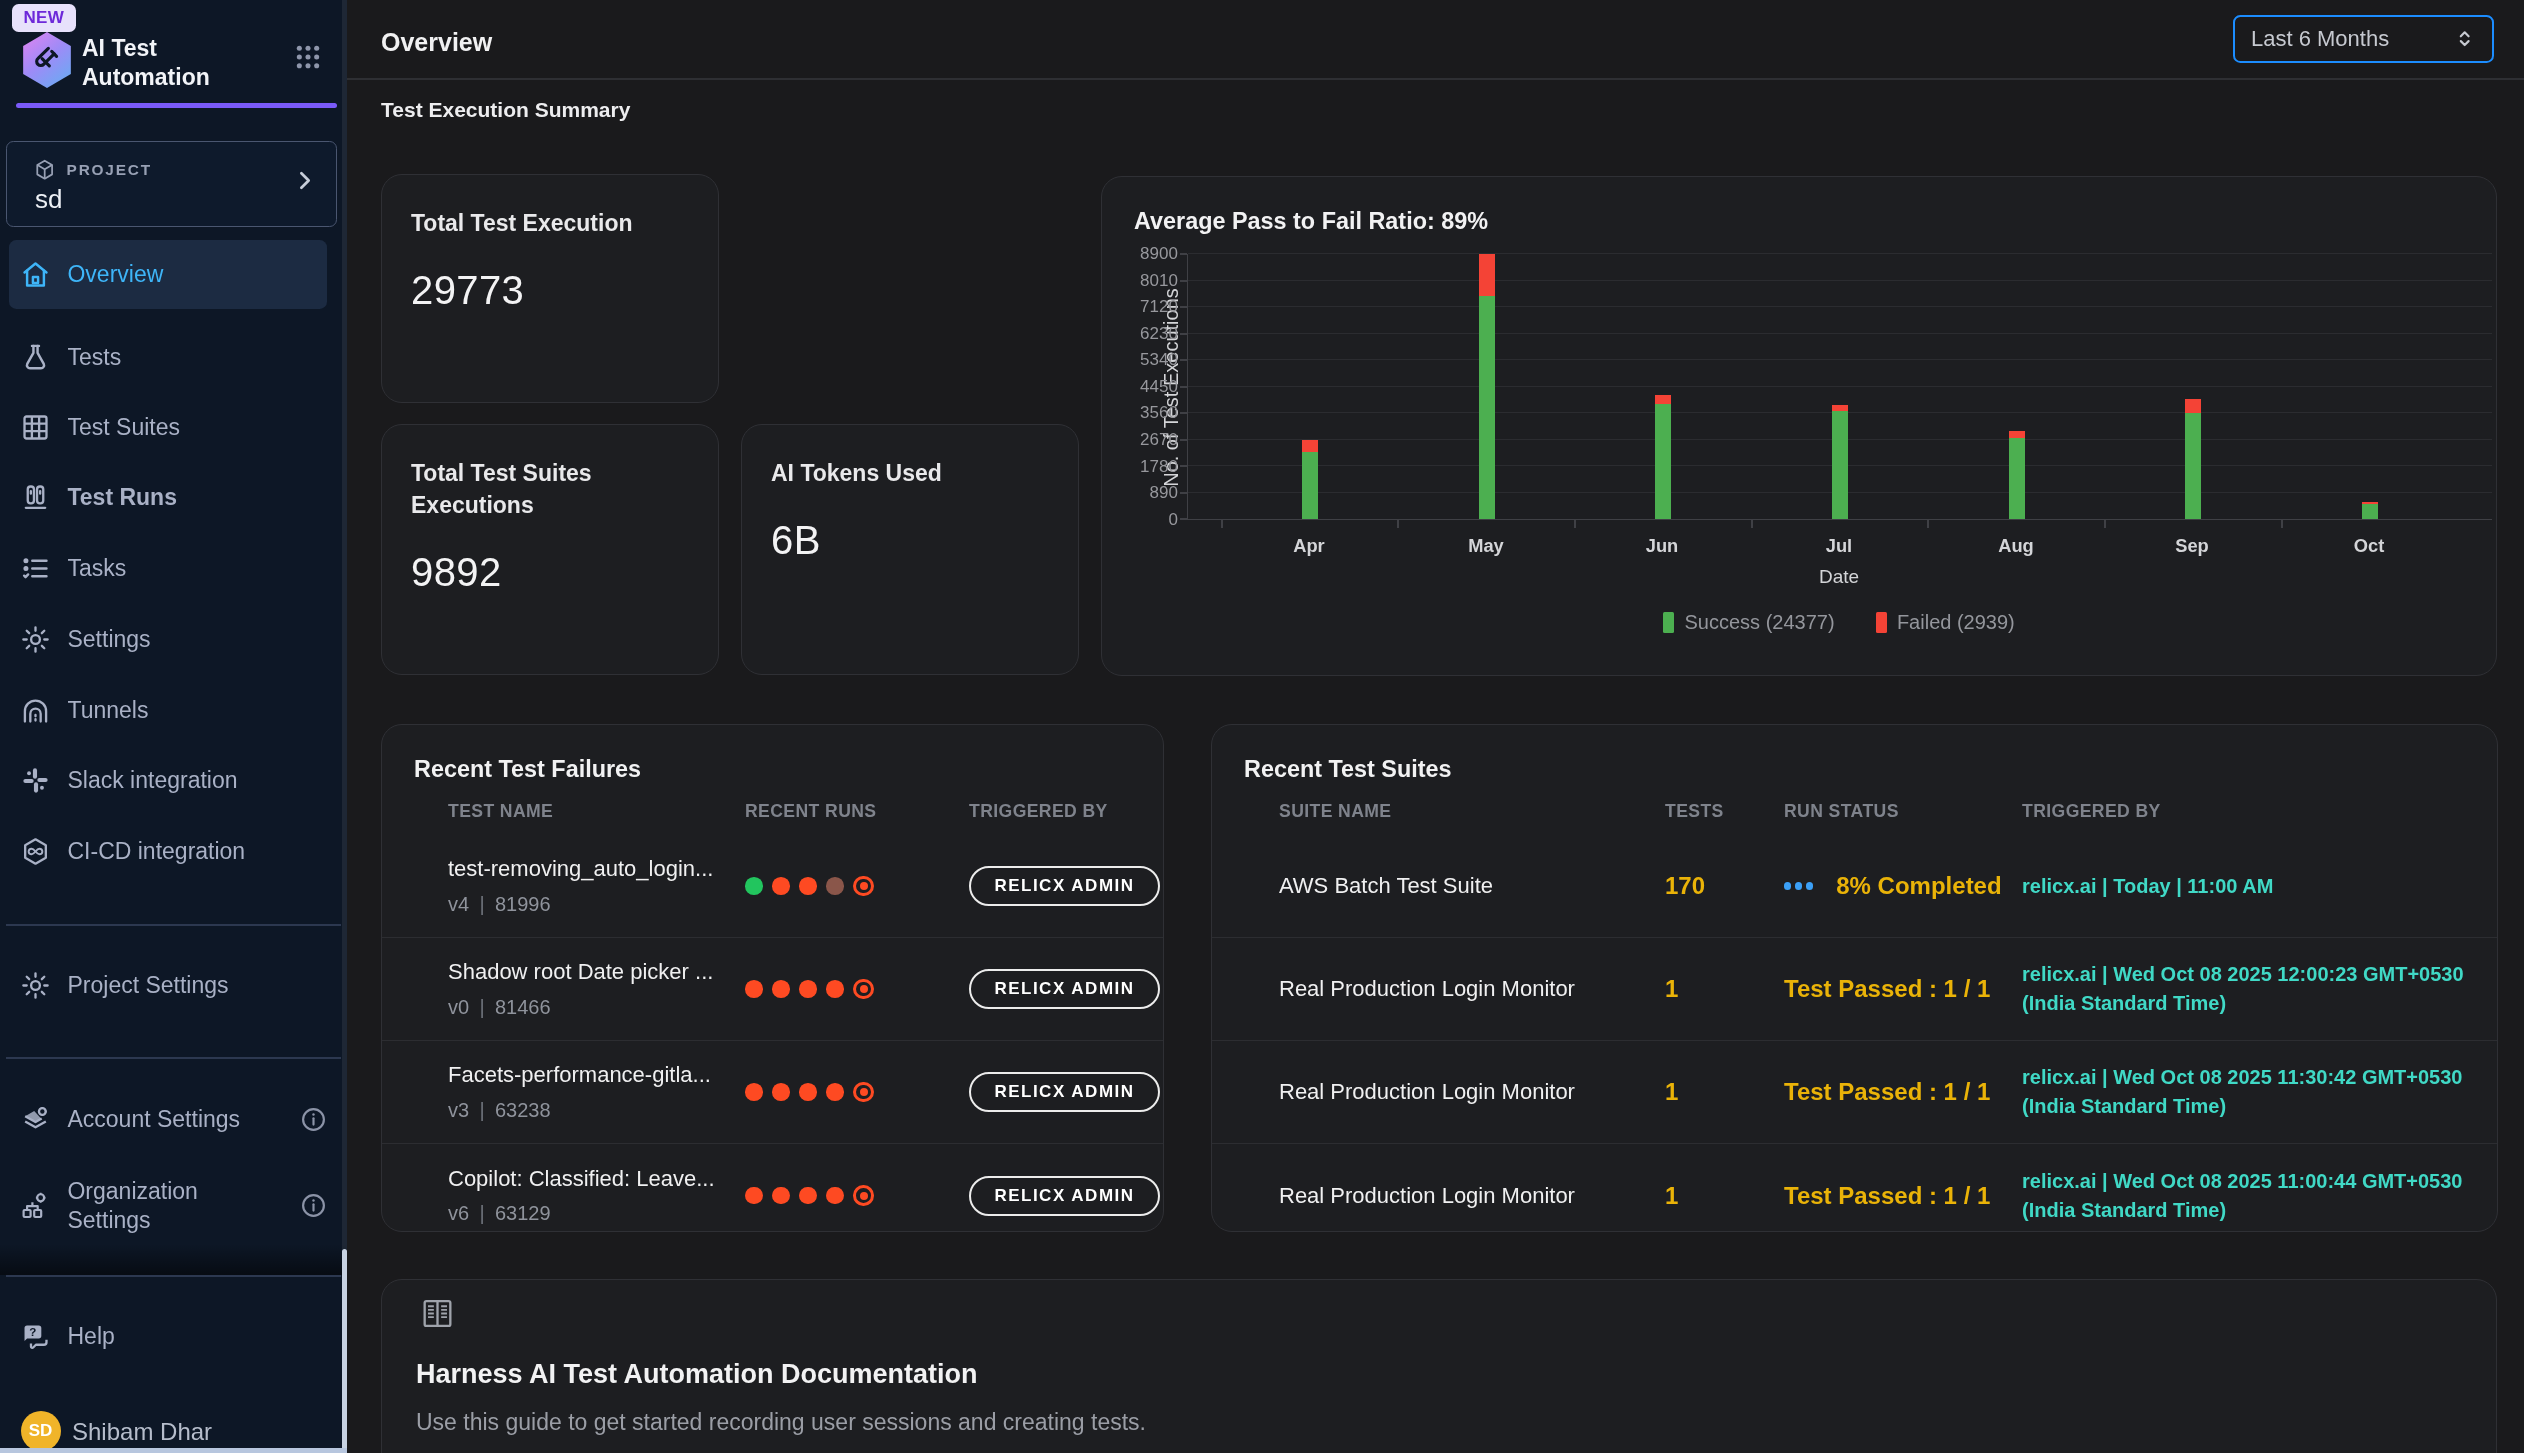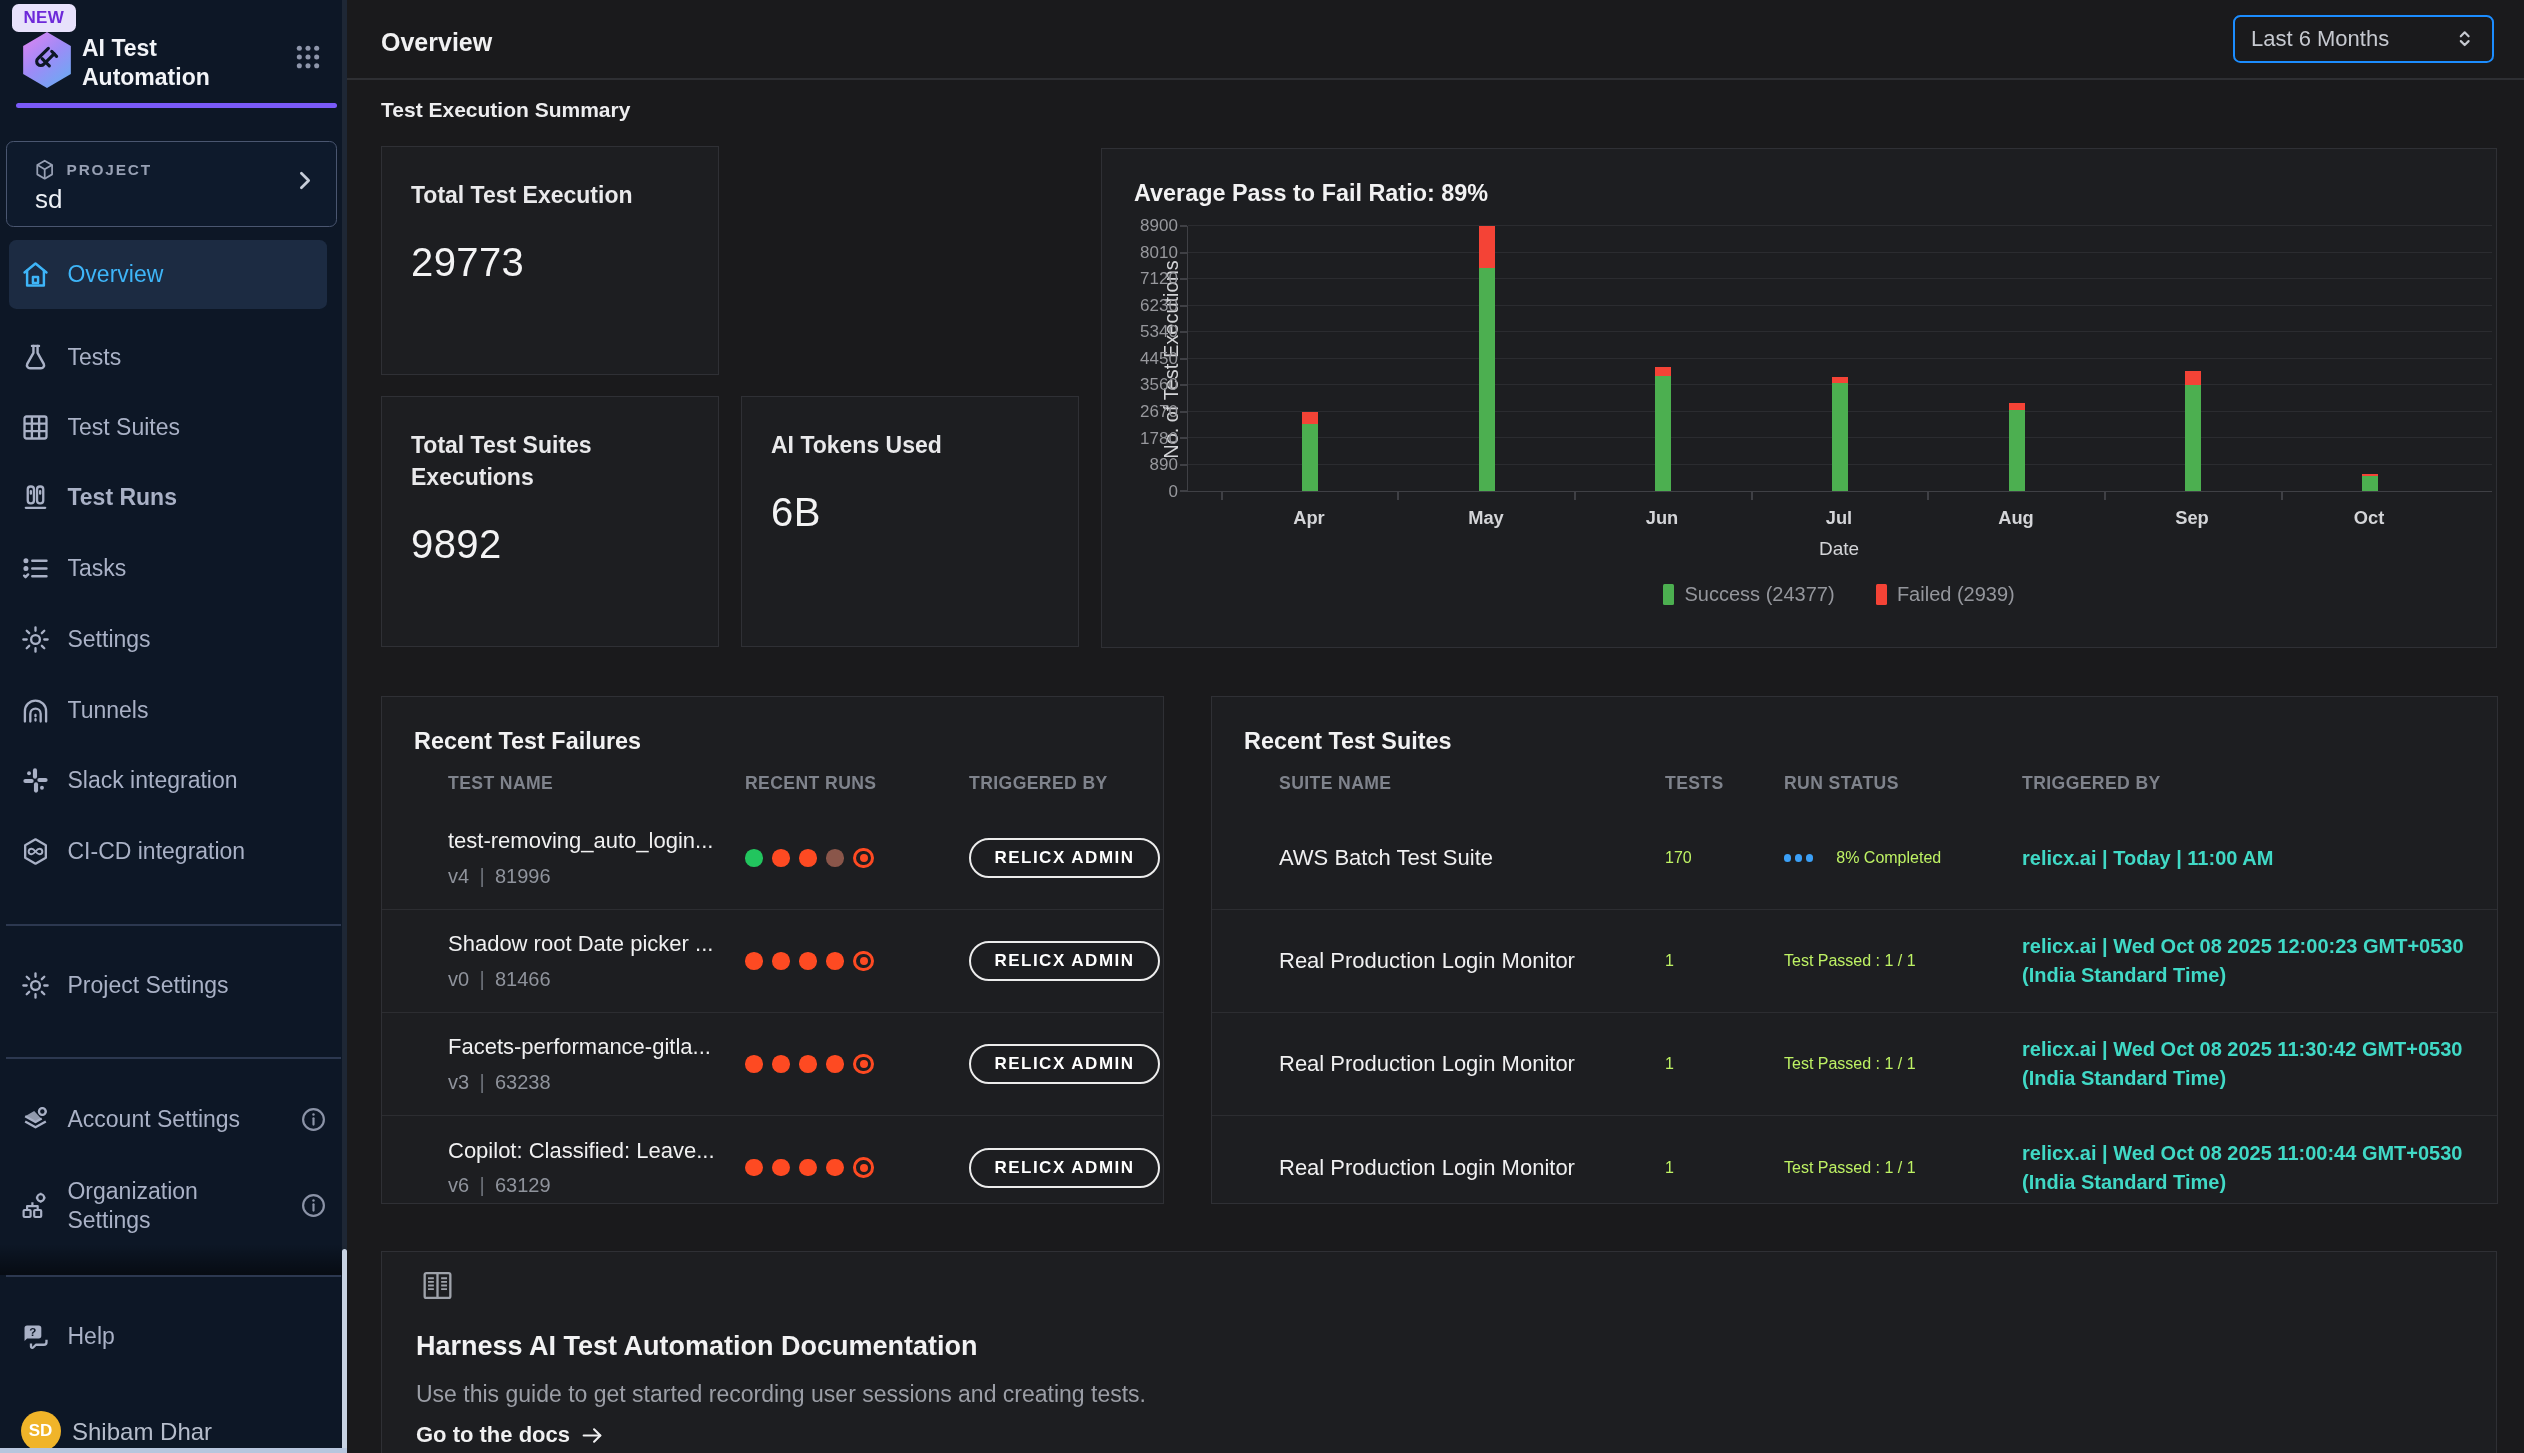--- a/index.html
+++ b/index.html
@@ -45,21 +45,21 @@
   .sb-vthumb{position:absolute;left:342px;top:1249px;width:5.1px;height:204px;background:#c7d2e2;border-radius:2.9px;}
   .sb-hthumb{position:absolute;left:0;top:1448px;width:347px;height:5.1px;background:#b7c6de;}
   
   .main{position:absolute;left:347px;top:0;width:2178px;height:1453px;background:#1a1a1c;}
   .page-title{position:absolute;left:34px;top:28px;color:#f1f1f2;font-size:25px;font-weight:600;}
   .range-select{position:absolute;left:1886px;top:14.6px;width:261px;height:48px;box-sizing:border-box;
     border:2.2px solid #1c8dff;border-radius:7.3px;display:flex;align-items:center;padding:0 16px;cursor:pointer;}
   .range-label{flex:1;color:#c6c9d0;font-size:22px;}
   .header-divider{position:absolute;left:0;top:78px;width:2178px;height:1.5px;background:#2e2f33;}
   .section-title{position:absolute;left:34px;top:98px;color:#ededef;font-size:21px;font-weight:600;}
-  .card,.panel{position:absolute;background:#1d1e21;border:1.5px solid #2f3035;border-radius:0;box-sizing:border-box;}
+  .card,.panel{position:absolute;background:#1d1e21;border:1.5px solid #2f3035;border-radius:21px;box-sizing:border-box;margin-top:28px;}
   .card{padding:32px 29px;}
   .card-label{color:#e9e9eb;font-size:23px;font-weight:600;line-height:32px;}
   .card-value{color:#f3f3f4;font-size:40px;margin-top:29px;letter-spacing:0.4px;}
   #card-1{left:34px;top:146px;width:338px;height:229px;}
   #card-2{left:394px;top:146px;width:338px;height:229px;}
   #card-3{left:34px;top:396px;width:338px;height:251px;}
   #card-4{left:394px;top:396px;width:338px;height:251px;}
   
   #chart-panel{left:754px;top:148px;width:1396px;height:500px;}
   .panel-title{position:absolute;left:32px;top:31px;color:#f2f2f3;font-size:23.4px;font-weight:700;}
@@ -93,21 +93,21 @@
   .test-sub{color:#8f939c;font-size:20px;margin-top:10.3px;display:flex;align-items:center;}
   .sub-pipe{margin:0 10.3px;color:#6f737c;}
   .runs-dots{display:flex;align-items:center;gap:9.5px;}
   .dot{width:17.6px;height:17.6px;border-radius:50%;}
   .dot-ring{width:14.6px;height:14.6px;border-radius:50%;border:3.7px solid transparent;
     display:flex;align-items:center;justify-content:center;background:#1d1e21;}
   .dot-ring .dot-core{width:8px;height:8px;border-radius:50%;}
   .pill-btn{display:inline-flex;align-items:center;justify-content:center;height:40px;padding:0 23.4px;
     border:2.2px solid #ececec;border-radius:21px;color:#fff;font-size:17px;font-weight:700;
     letter-spacing:1.5px;background:transparent;cursor:pointer;white-space:nowrap;}
-  .tests-count,.run-status{color:#bef264;font-size:16px;font-weight:400;}
+  .tests-count,.run-status{color:#eab308;font-size:24px;font-weight:700;}
   .progress-wrap{display:flex;align-items:center;gap:23px;}
   .progress-dots{display:flex;gap:3.7px;}
   .progress-dots span{width:7.3px;height:7.3px;border-radius:50%;}
   .triggered-link{font-size:20px;font-weight:600;line-height:28.6px;padding-right:26px;cursor:pointer;}
   
   #docs-panel{left:34px;top:1251px;width:2116px;height:264px;}
   .docs-icon{position:absolute;left:38px;top:16px;color:#9fa3ab;}
   .docs-heading{position:absolute;left:34px;top:79px;color:#f2f2f3;font-size:27px;font-weight:700;}
   .docs-desc{position:absolute;left:34px;top:129px;color:#9b9ea6;font-size:23px;}
   .docs-link{position:absolute;left:34px;top:170px;color:#f0f0f1;font-size:22px;font-weight:700;cursor:pointer;

